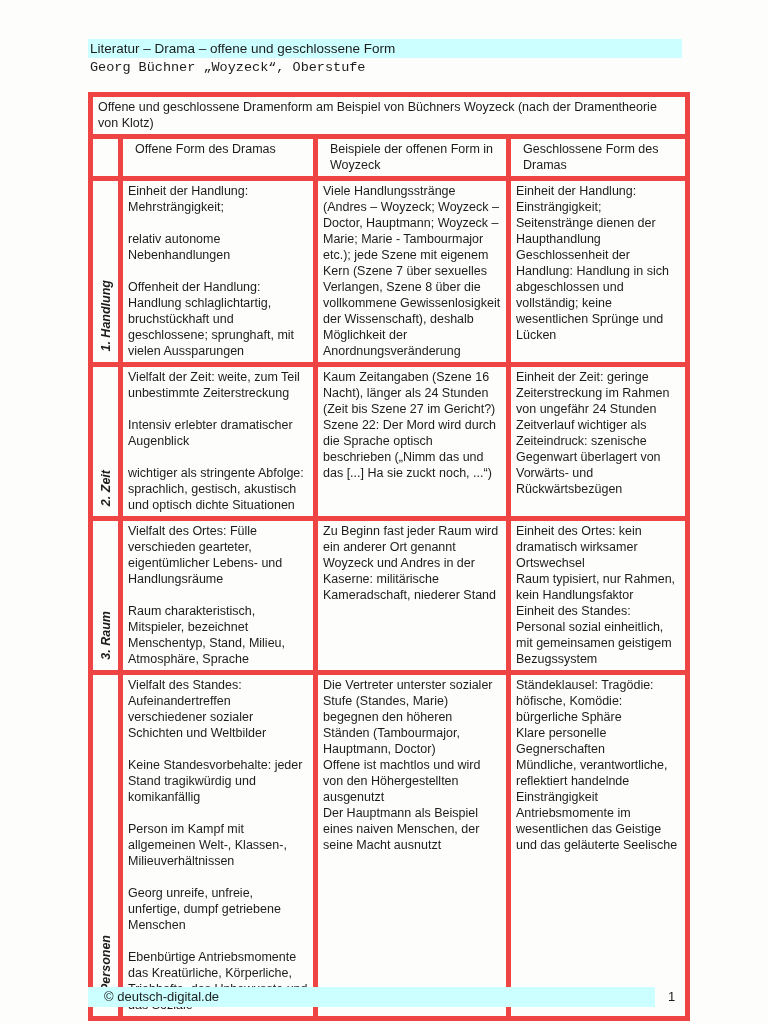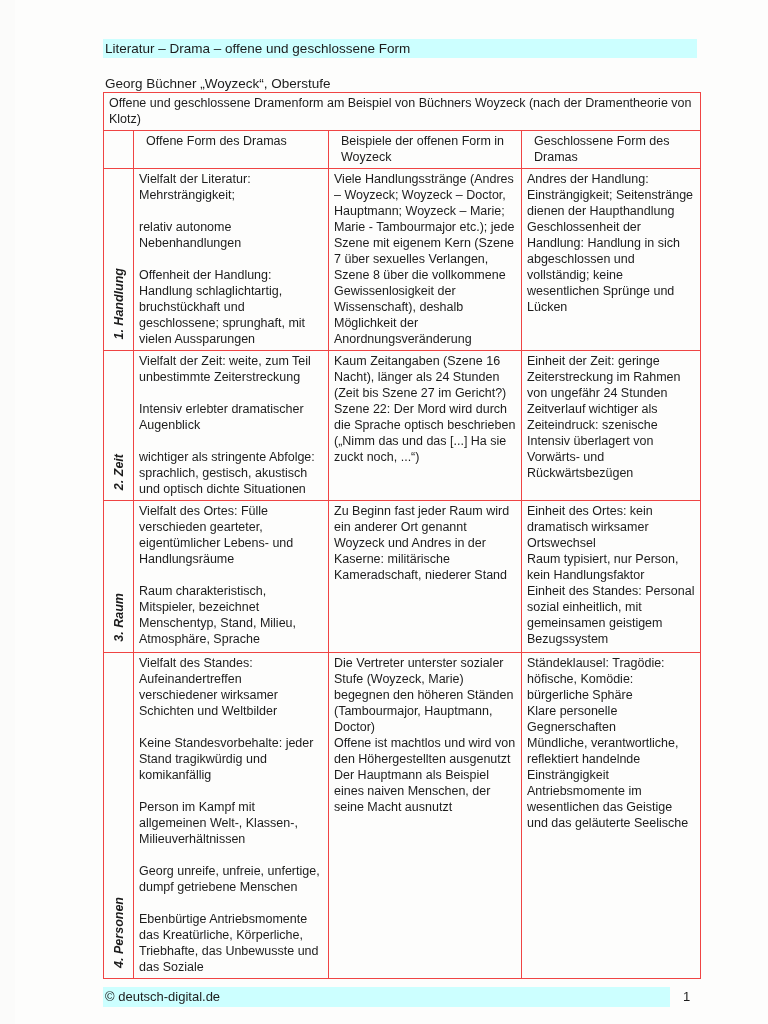--- a/index.html
+++ b/index.html
@@ -4,43 +4,43 @@
 <style>
   html,body { margin:0; padding:0; }
   body {
     width:768px; height:1024px;
     background:#fbfbfa;
     font-family:"Liberation Sans", sans-serif;
     color:#1c1c1c;
     position:relative;
     overflow:hidden;
   }
-  .page { position:absolute; inset:0; background:#fdfdfc;margin-left:15px; }
+  .page { position:absolute; inset:0; background:#fdfdfc; }
 
   
   .doc-header { position:absolute; left:88px; top:39px; width:594px; }
   .doc-title {
     display:block; width:100%;
     background:var(--hl,#ccffff);
     font-size:13.5px; line-height:19px;
     padding:0 2px; box-sizing:border-box;
     white-space:nowrap;
   }
   .doc-subtitle {
-    display:block; font-size:13.5px; line-height:19px; padding:16px 2px;
+    display:block; font-size:13.5px; line-height:19px; padding:0 2px;font-family:Liberation Mono, monospace;
   }
 
   
   .drama-table {
     position:absolute; left:88px; top:92px;
     width:597px; border-collapse:collapse; table-layout:fixed;
     font-size:12.5px; line-height:16px;
   }
   .drama-table td, .drama-table th {
-    border:1px solid #ef4444;
+    border:5px solid #ef4444;
     vertical-align:top; text-align:left;
     padding:2px 5px 3px 5px;
     box-sizing:border-box;
     font-weight:normal;
   }
   .caption-cell { height:32px; }
   .hdr-row td { height:27px;padding-left:12px; }
   .hdr-open, .hdr-closed { font-weight:bold; }
   .col-label { width:30px; }
   .col-open { width:195px; }
@@ -60,21 +60,21 @@
     white-space:nowrap;
   }
   .para { margin:0; }
   .spacer { height:16px; }
 
   
   .doc-footer { position:absolute; left:88px; top:987px; width:597px; }
   .footer-bar {
     position:absolute; left:0; top:0; width:567px; height:20px;
     background:var(--hl,#ccffff);
-    font-size:13px; line-height:20px; padding-left:2px;
+    font-size:13px; line-height:20px; padding-left:16px;
     box-sizing:border-box;
   }
   .footer-page {
     position:absolute; left:580px; top:0;
     font-size:13px; line-height:20px;
   }
 </style>
 </head>
 <body style="--hl: #ccffff;">
 
@@ -99,84 +99,84 @@
       <tr class="hdr-row">
         <td></td>
         <td class="hdr-open">Offene Form des Dramas</td>
         <td class="hdr-examples">Beispiele der offenen Form in Woyzeck</td>
         <td class="hdr-closed">Geschlossene Form des Dramas</td>
       </tr>
 
     <tr style="height: 170px;">
           <td class="row-label"><span>1. Handlung</span></td>
           <td>
-            <div class="para">Vielfalt der Literatur: Mehrsträngigkeit;</div>
+            <div class="para">Einheit der Handlung: Mehrsträngigkeit;</div>
             <div class="spacer"></div>
             <div class="para">relativ autonome Nebenhandlungen</div>
             <div class="spacer"></div>
             <div class="para">Offenheit der Handlung: Handlung schlaglichtartig, bruchstückhaft und geschlossene; sprunghaft, mit vielen Aussparungen</div>
           </td>
           <td>
             <div class="para">Viele Handlungsstränge (Andres – Woyzeck; Woyzeck – Doctor, Hauptmann; Woyzeck – Marie; Marie - Tambourmajor etc.); jede Szene mit eigenem Kern (Szene 7 über sexuelles Verlangen, Szene 8 über die vollkommene Gewissenlosigkeit der Wissenschaft), deshalb Möglichkeit der Anordnungsveränderung</div>
           </td>
           <td>
-            <div class="para">Andres der Handlung: Einsträngigkeit; Seitenstränge dienen der Haupthandlung</div>
+            <div class="para">Einheit der Handlung: Einsträngigkeit; Seitenstränge dienen der Haupthandlung</div>
             <div class="para">Geschlossenheit der Handlung: Handlung in sich abgeschlossen und vollständig; keine wesentlichen Sprünge und Lücken</div>
           </td>
         </tr>
         <tr style="height: 140px;">
           <td class="row-label"><span>2. Zeit</span></td>
           <td>
             <div class="para">Vielfalt der Zeit: weite, zum Teil unbestimmte Zeiterstreckung</div>
             <div class="spacer"></div>
             <div class="para">Intensiv erlebter dramatischer Augenblick</div>
             <div class="spacer"></div>
             <div class="para">wichtiger als stringente Abfolge: sprachlich, gestisch, akustisch und optisch dichte Situationen</div>
           </td>
           <td>
             <div class="para">Kaum Zeitangaben (Szene 16 Nacht), länger als 24 Stunden (Zeit bis Szene 27 im Gericht?)</div>
             <div class="para">Szene 22: Der Mord wird durch die Sprache optisch beschrieben („Nimm das und das [...] Ha sie zuckt noch, ...“)</div>
           </td>
           <td>
             <div class="para">Einheit der Zeit: geringe Zeiterstreckung im Rahmen von ungefähr 24 Stunden</div>
-            <div class="para">Zeitverlauf wichtiger als Zeiteindruck: szenische Intensiv überlagert von Vorwärts- und Rückwärtsbezügen</div>
+            <div class="para">Zeitverlauf wichtiger als Zeiteindruck: szenische Gegenwart überlagert von Vorwärts- und Rückwärtsbezügen</div>
           </td>
         </tr>
         <tr style="height: 152px;">
           <td class="row-label"><span>3. Raum</span></td>
           <td>
             <div class="para">Vielfalt des Ortes: Fülle verschieden gearteter, eigentümlicher Lebens- und Handlungsräume</div>
             <div class="spacer"></div>
             <div class="para">Raum charakteristisch, Mitspieler, bezeichnet Menschentyp, Stand, Milieu, Atmosphäre, Sprache</div>
           </td>
           <td>
             <div class="para">Zu Beginn fast jeder Raum wird ein anderer Ort genannt</div>
             <div class="para">Woyzeck und Andres in der Kaserne: militärische Kameradschaft, niederer Stand</div>
           </td>
           <td>
             <div class="para">Einheit des Ortes: kein dramatisch wirksamer Ortswechsel</div>
-            <div class="para">Raum typisiert, nur Person, kein Handlungsfaktor</div>
+            <div class="para">Raum typisiert, nur Rahmen, kein Handlungsfaktor</div>
             <div class="para">Einheit des Standes: Personal sozial einheitlich, mit gemeinsamen geistigem Bezugssystem</div>
           </td>
         </tr>
         <tr style="height: 313px;">
           <td class="row-label"><span>4. Personen</span></td>
           <td>
-            <div class="para">Vielfalt des Standes: Aufeinandertreffen verschiedener wirksamer Schichten und Weltbilder</div>
+            <div class="para">Vielfalt des Standes: Aufeinandertreffen verschiedener sozialer Schichten und Weltbilder</div>
             <div class="spacer"></div>
             <div class="para">Keine Standesvorbehalte: jeder Stand tragikwürdig und komikanfällig</div>
             <div class="spacer"></div>
             <div class="para">Person im Kampf mit allgemeinen Welt-, Klassen-, Milieuverhältnissen</div>
             <div class="spacer"></div>
             <div class="para">Georg unreife, unfreie, unfertige, dumpf getriebene Menschen</div>
             <div class="spacer"></div>
             <div class="para">Ebenbürtige Antriebsmomente das Kreatürliche, Körperliche, Triebhafte, das Unbewusste und das Soziale</div>
           </td>
           <td>
-            <div class="para">Die Vertreter unterster sozialer Stufe (Woyzeck, Marie) begegnen den höheren Ständen (Tambourmajor, Hauptmann, Doctor)</div>
+            <div class="para">Die Vertreter unterster sozialer Stufe (Standes, Marie) begegnen den höheren Ständen (Tambourmajor, Hauptmann, Doctor)</div>
             <div class="para">Offene ist machtlos und wird von den Höhergestellten ausgenutzt</div>
             <div class="para">Der Hauptmann als Beispiel eines naiven Menschen, der seine Macht ausnutzt</div>
           </td>
           <td>
             <div class="para">Ständeklausel: Tragödie: höfische, Komödie: bürgerliche Sphäre</div>
             <div class="para">Klare personelle Gegnerschaften</div>
             <div class="para">Mündliche, verantwortliche, reflektiert handelnde Einsträngigkeit</div>
             <div class="para">Antriebsmomente im wesentlichen das Geistige und das geläuterte Seelische</div>
           </td>
         </tr>

